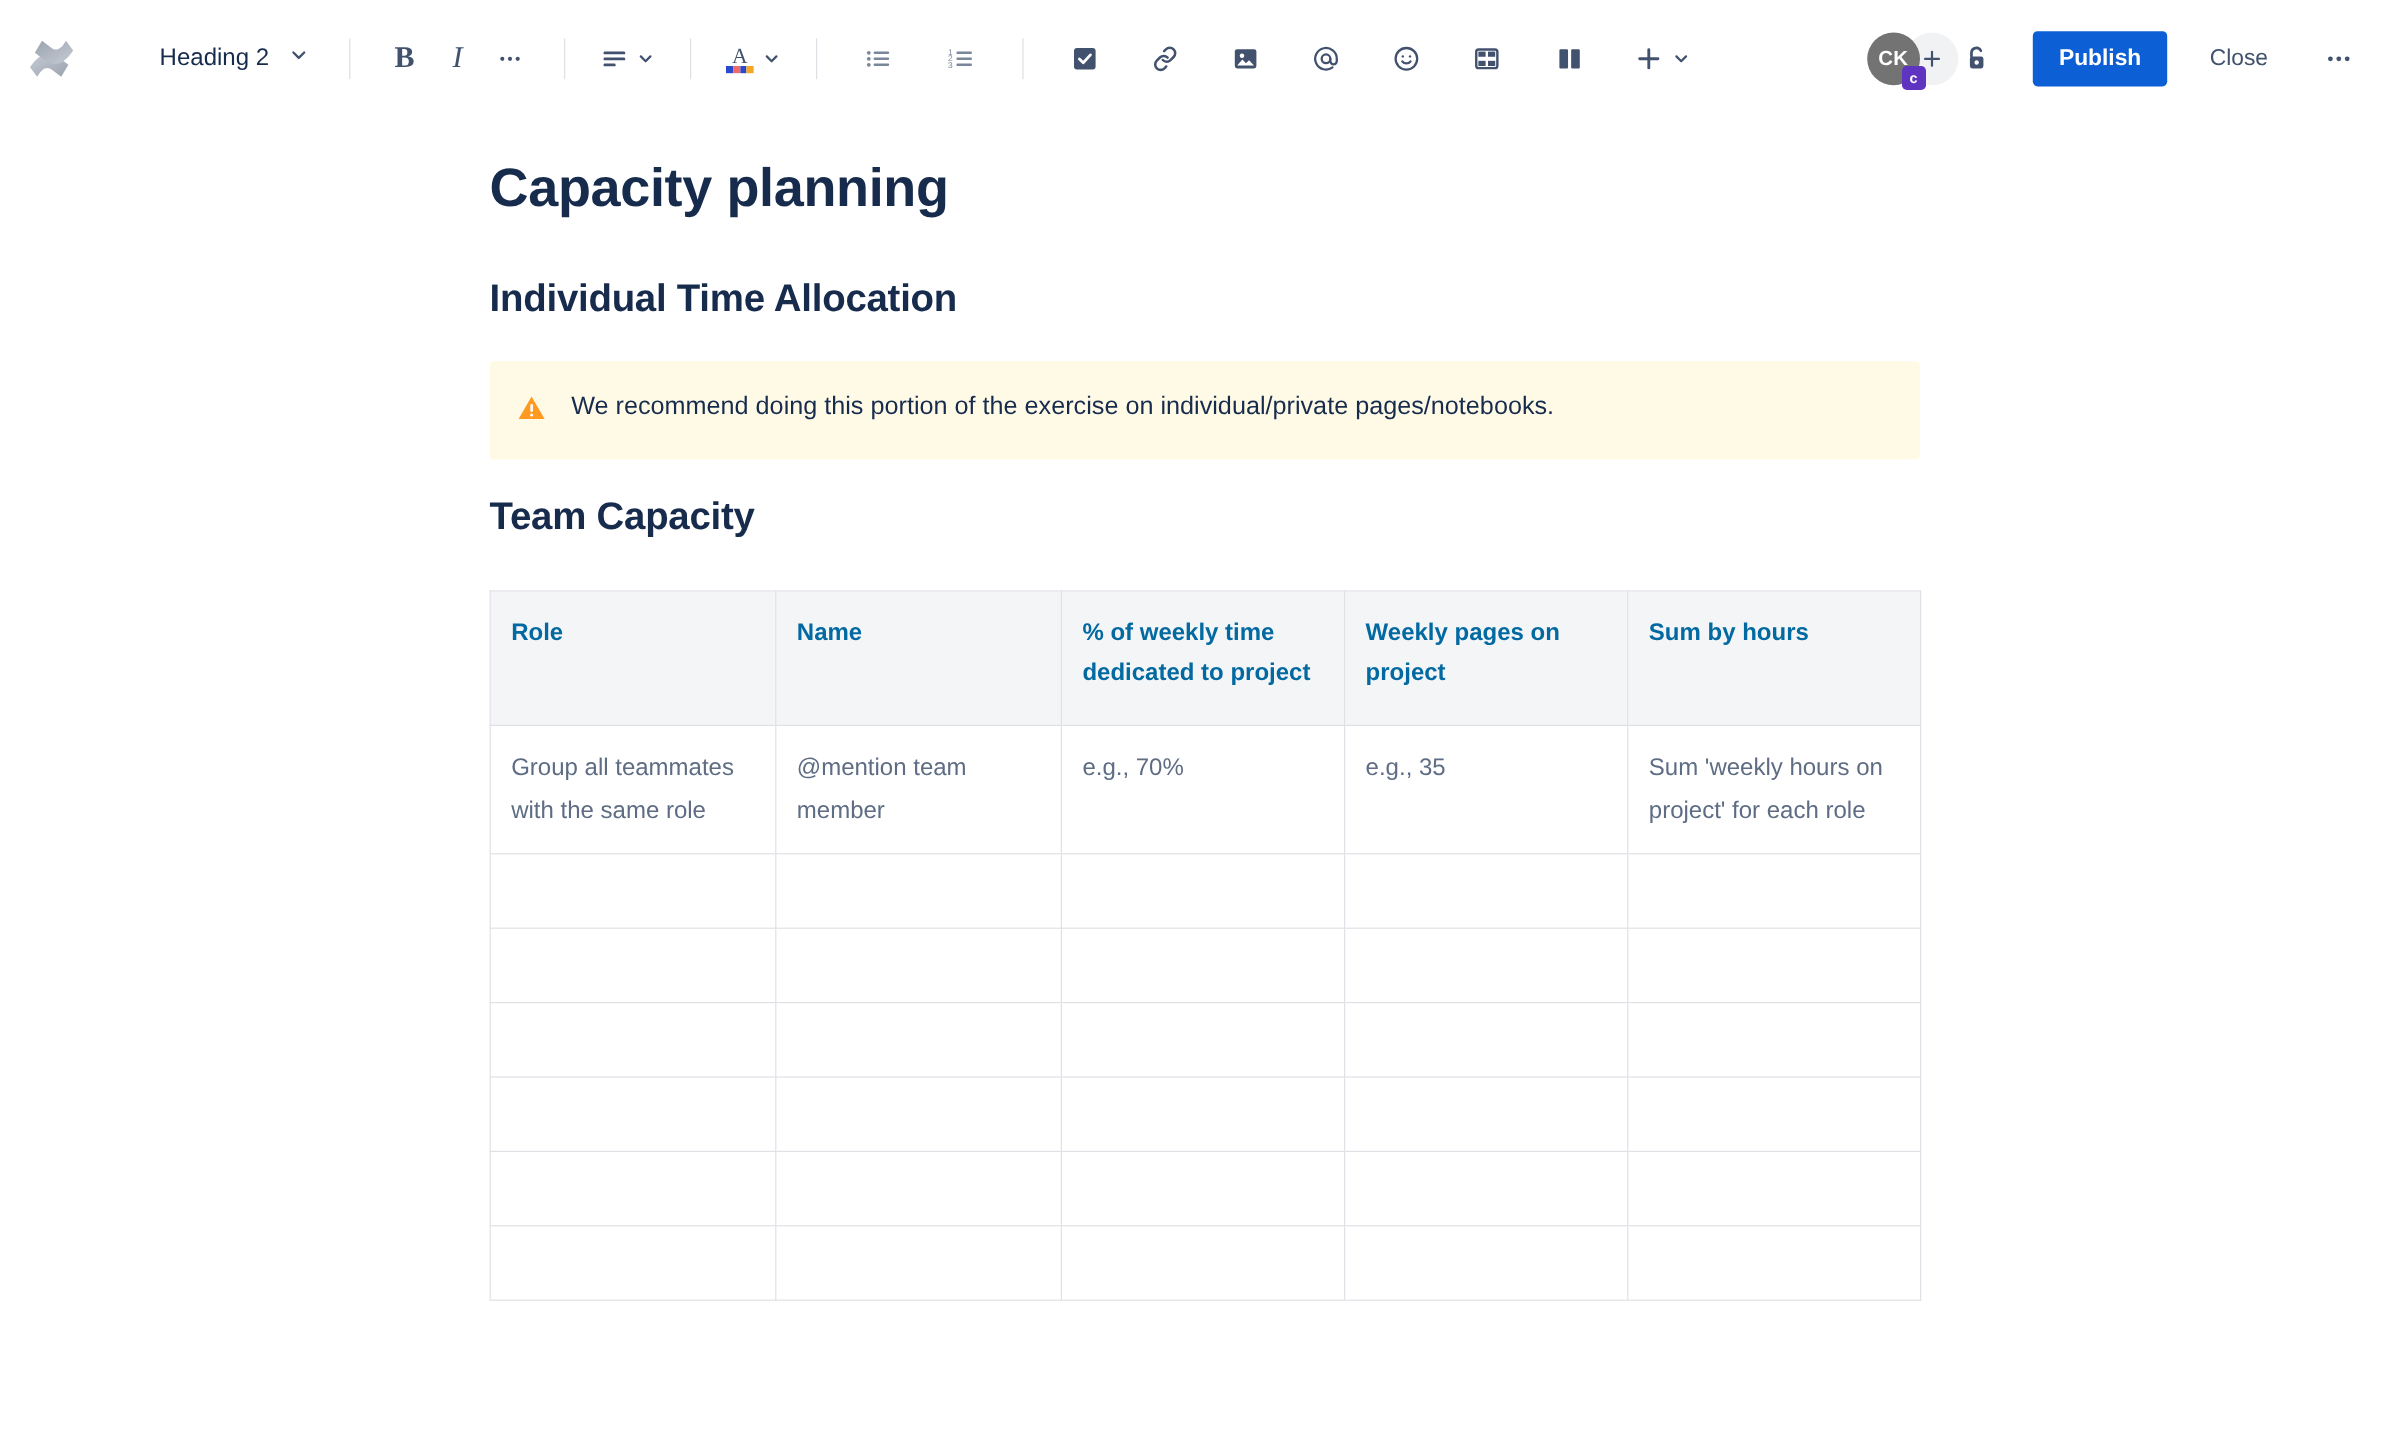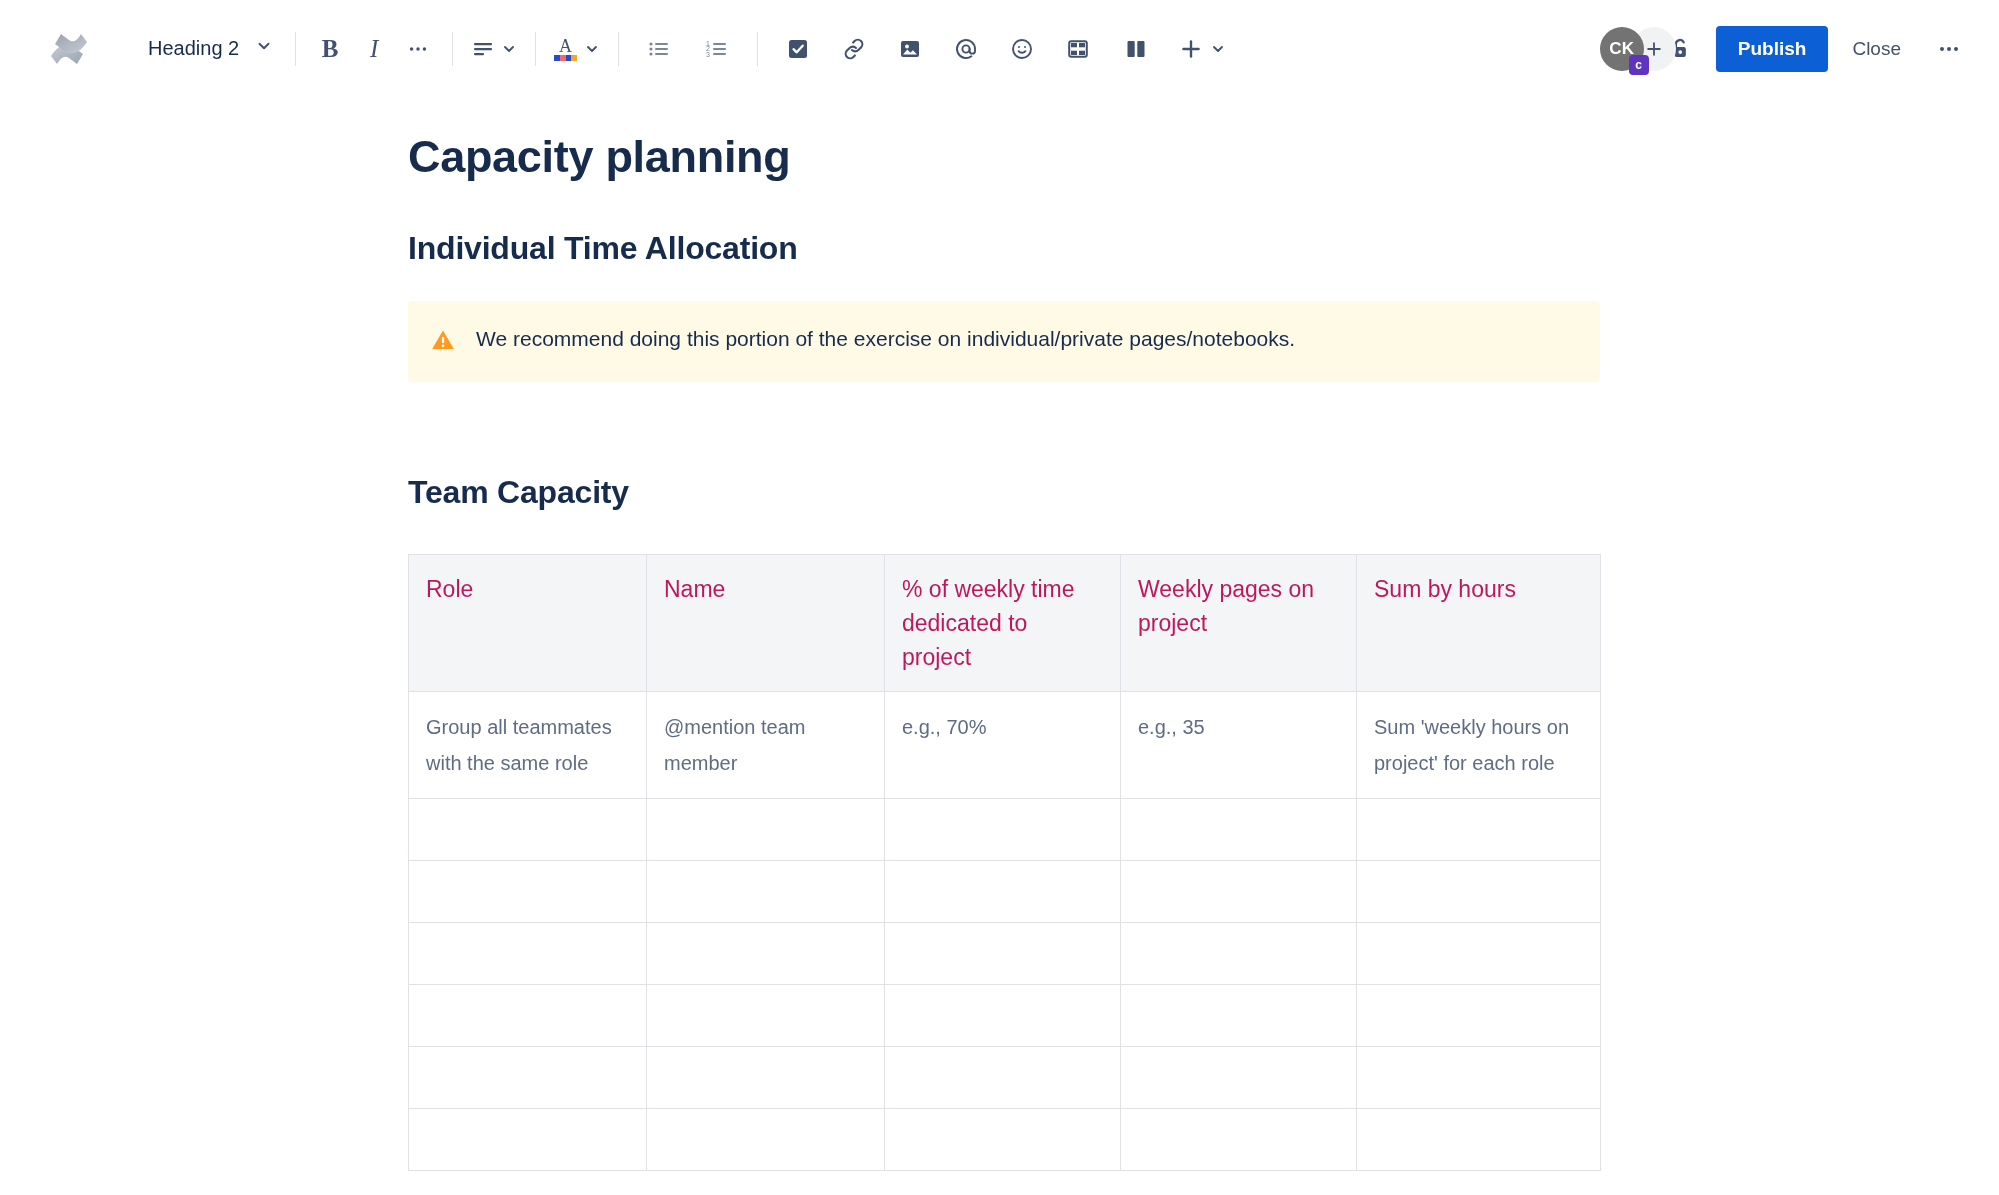--- a/index.html
+++ b/index.html
@@ -12,21 +12,22 @@
   }
 
   
   .toolbar {
     position: relative;
     height: 97px;
     width: 100%;
     background: #ffffff;
     display: flex;
     align-items: center;
-    padding: 0 28px 0 36px;
+    padding: 0 28px 0 10px;
+    gap: 11px;
   }
   .tb-logo {
     width: 46px; height: 46px;
     margin-left: 10px;
     display: flex; align-items: center; justify-content: center;
   }
   .tb-group { display: flex; align-items: center; }
   .divider {
     width: 1px; height: 34px;
     background: #dcdfe4;
@@ -138,21 +139,21 @@
     letter-spacing: -0.3px;
   }
   .h2 {
     font-size: 32px;
     line-height: 40px;
     font-weight: 700;
     color: #172b4d;
     letter-spacing: -0.2px;
   }
   .h2.first { margin-top: 44px; }
-  .h2.second { margin-top: 90px; }
+  .h2.second { margin-top: 27px; }
 
   .warn-panel {
     margin-top: 33px;
     width: 1192px;
     background: #fffae6;
     border-radius: 4px;
     display: flex;
     align-items: flex-start;
     padding: 24px 40px 25px 22px;
   }
@@ -175,24 +176,24 @@
     table-layout: fixed;
   }
   table.cap th, table.cap td {
     border: 1px solid #dfe1e6;
     vertical-align: top;
     padding: 17px 18px 17px 17px;
   }
   table.cap th {
     background: #f4f5f7;
     text-align: left;
-    font-size: 23px;
+    font-size: 20px;
     line-height: 34px;
-    font-weight: 400;
-    color: #be185d;
+    font-weight: 700;
+    color: #0369a1;
     height: 112px;
   }
   table.cap td {
     background: #ffffff;
     font-size: 20px;
     line-height: 36px;
     color: #5e6c84;
     height: 62px;
   }
   table.cap tr.filled td { height: 94px; }

